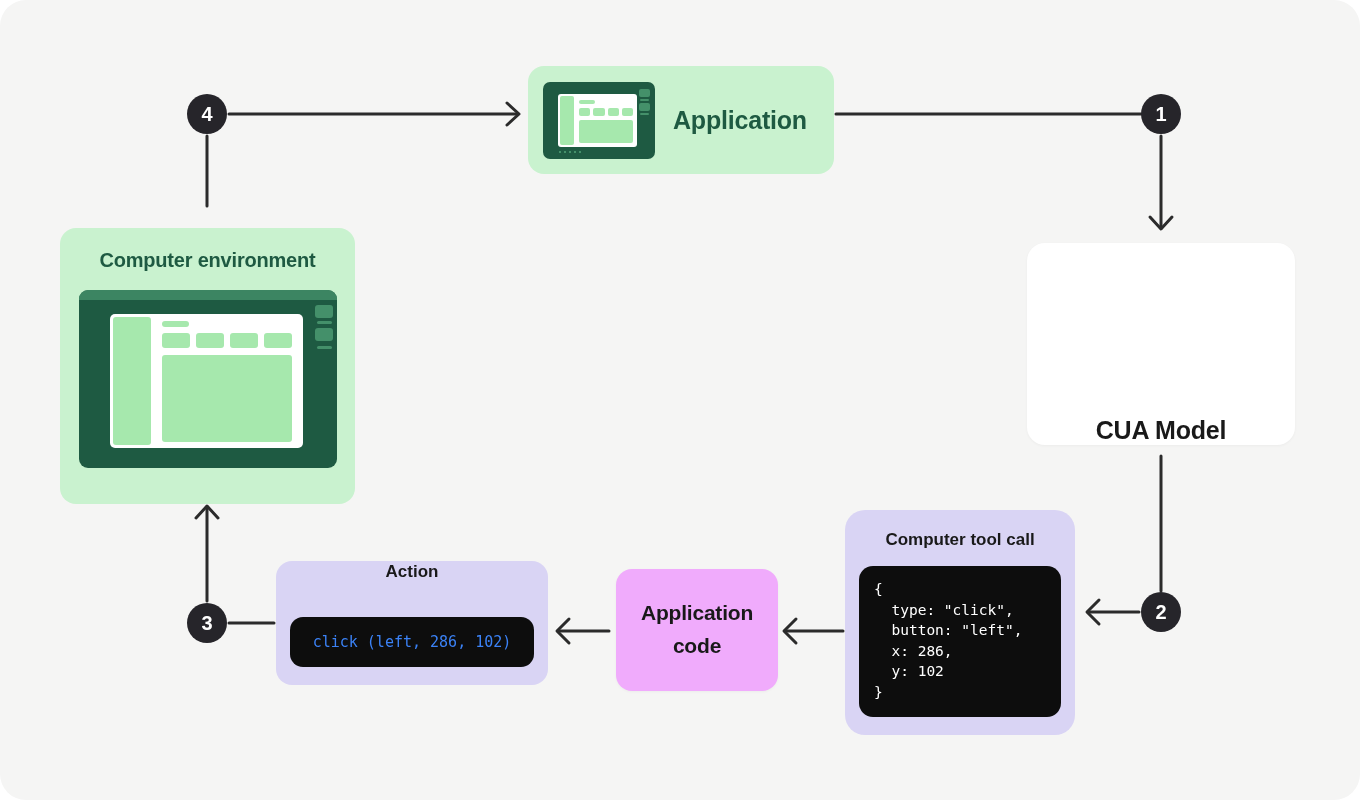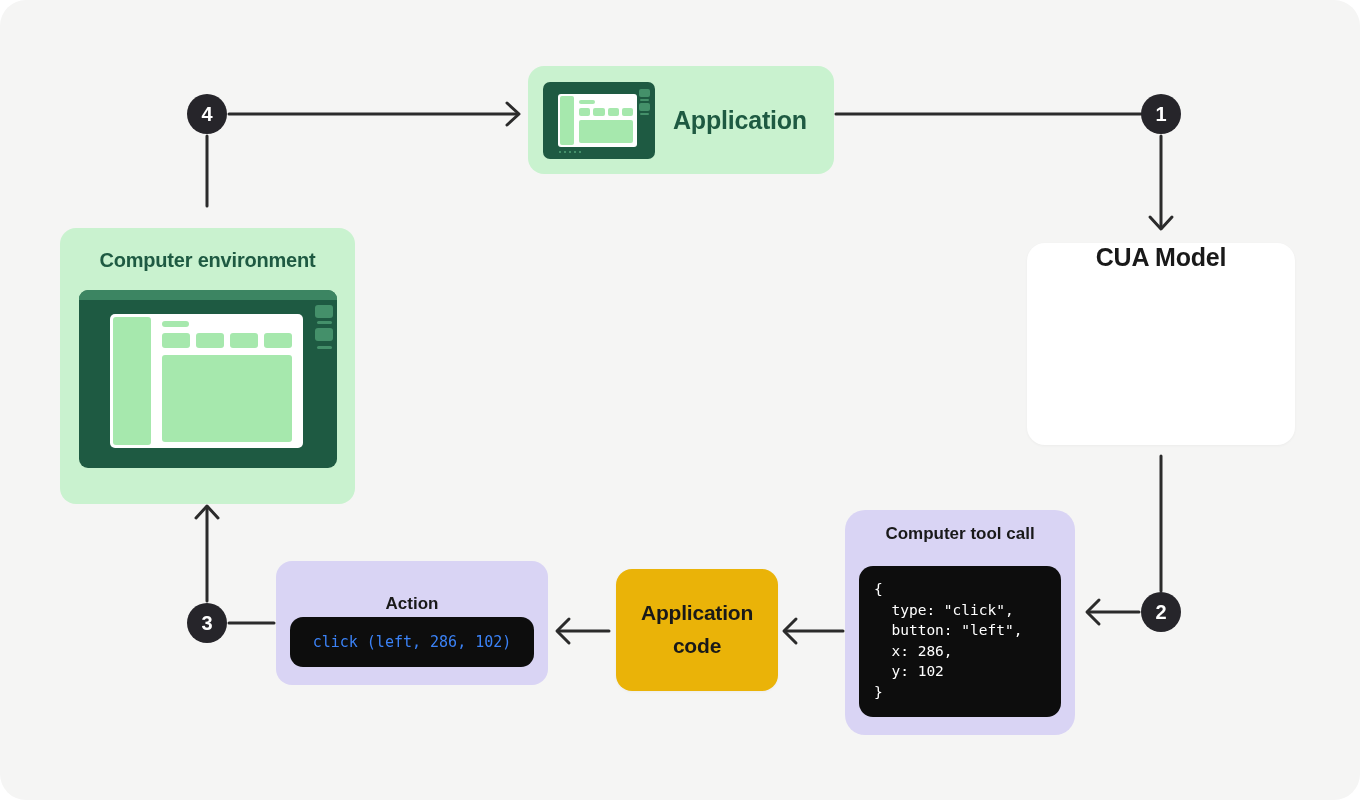--- a/index.html
+++ b/index.html
@@ -44,36 +44,36 @@
   .screen{position:absolute;left:31px;top:24px;width:193px;height:134px;background:#fff;border-radius:5px;}
   .side{position:absolute;left:3px;top:3px;width:38px;height:128px;background:var(--green-accent);border-radius:3px;}
   .bar{position:absolute;left:52px;top:7px;width:27px;height:6px;background:var(--green-accent);border-radius:3px;}
   .tabs{position:absolute;left:52px;top:19px;right:11px;height:15px;display:flex;gap:6px;}
   .tabs i{flex:1;background:var(--green-accent);border-radius:3px;}
   .content{position:absolute;left:52px;top:41px;right:11px;bottom:6px;background:var(--green-accent);border-radius:3px;}
   .widget{position:absolute;right:4px;width:18px;height:13px;background:var(--green-mid);border-radius:3px;}
   .wline{position:absolute;right:5px;width:15px;height:3px;background:var(--green-mid);border-radius:1.5px;}
   
   #card-cua{left:1027px;top:243px;width:268px;height:202px;background:#fff;border-radius:18px;
-            display:flex;align-items:flex-start;justify-content:center;font-size:25px;font-weight:700;letter-spacing:-0.2px;
+            display:flex;align-items:flex-end;justify-content:center;font-size:25px;font-weight:700;letter-spacing:-0.2px;
             box-shadow:0 1px 3px rgba(0,0,0,0.04);}
   
   #card-toolcall{left:845px;top:510px;width:230px;height:225px;background:var(--purple);border-radius:20px;}
-  #card-toolcall .title{margin-top:14px;text-align:center;font-size:17px;font-weight:700;color:var(--ink);}
+  #card-toolcall .title{margin-top:20px;text-align:center;font-size:17px;font-weight:700;color:var(--ink);}
   .code-block{position:absolute;left:14px;top:56px;width:202px;height:151px;background:var(--code-bg);border-radius:14px;
               color:#fff;font-family:"DejaVu Sans Mono",monospace;font-size:14.5px;line-height:20.5px;
               padding:13px 0 0 15px;box-sizing:border-box;white-space:pre;margin:0;}
   
-  #card-appcode{left:616px;top:569px;width:162px;height:122px;background:#eab308;border-radius:16px;
+  #card-appcode{left:616px;top:569px;width:162px;height:122px;background:#f0abfc;border-radius:16px;
                 display:flex;align-items:center;justify-content:center;text-align:center;
                 font-size:21px;font-weight:700;line-height:1.55;padding:0 12px;letter-spacing:-0.2px;
                 box-shadow:0 1px 3px rgba(0,0,0,0.04);}
   
   #card-action{left:276px;top:561px;width:272px;height:124px;background:var(--purple);border-radius:16px;}
-  #card-action .title{margin-top:33px;text-align:center;font-size:17px;font-weight:700;color:var(--ink);}
+  #card-action .title{margin-top:1px;text-align:center;font-size:17px;font-weight:700;color:var(--ink);}
   .code-pill{position:absolute;left:14px;top:56px;width:244px;height:50px;background:var(--code-bg);border-radius:13px;
              color:#3b82f6;font-family:"DejaVu Sans Mono",monospace;font-size:15px;
              display:flex;align-items:center;justify-content:center;white-space:pre;}
   
   #step-4{left:187px;top:94px;} #step-1{left:1141px;top:94px;}
   #step-2{left:1141px;top:592px;} #step-3{left:187px;top:603px;}
 </style>
 </head>
 <body>
 

